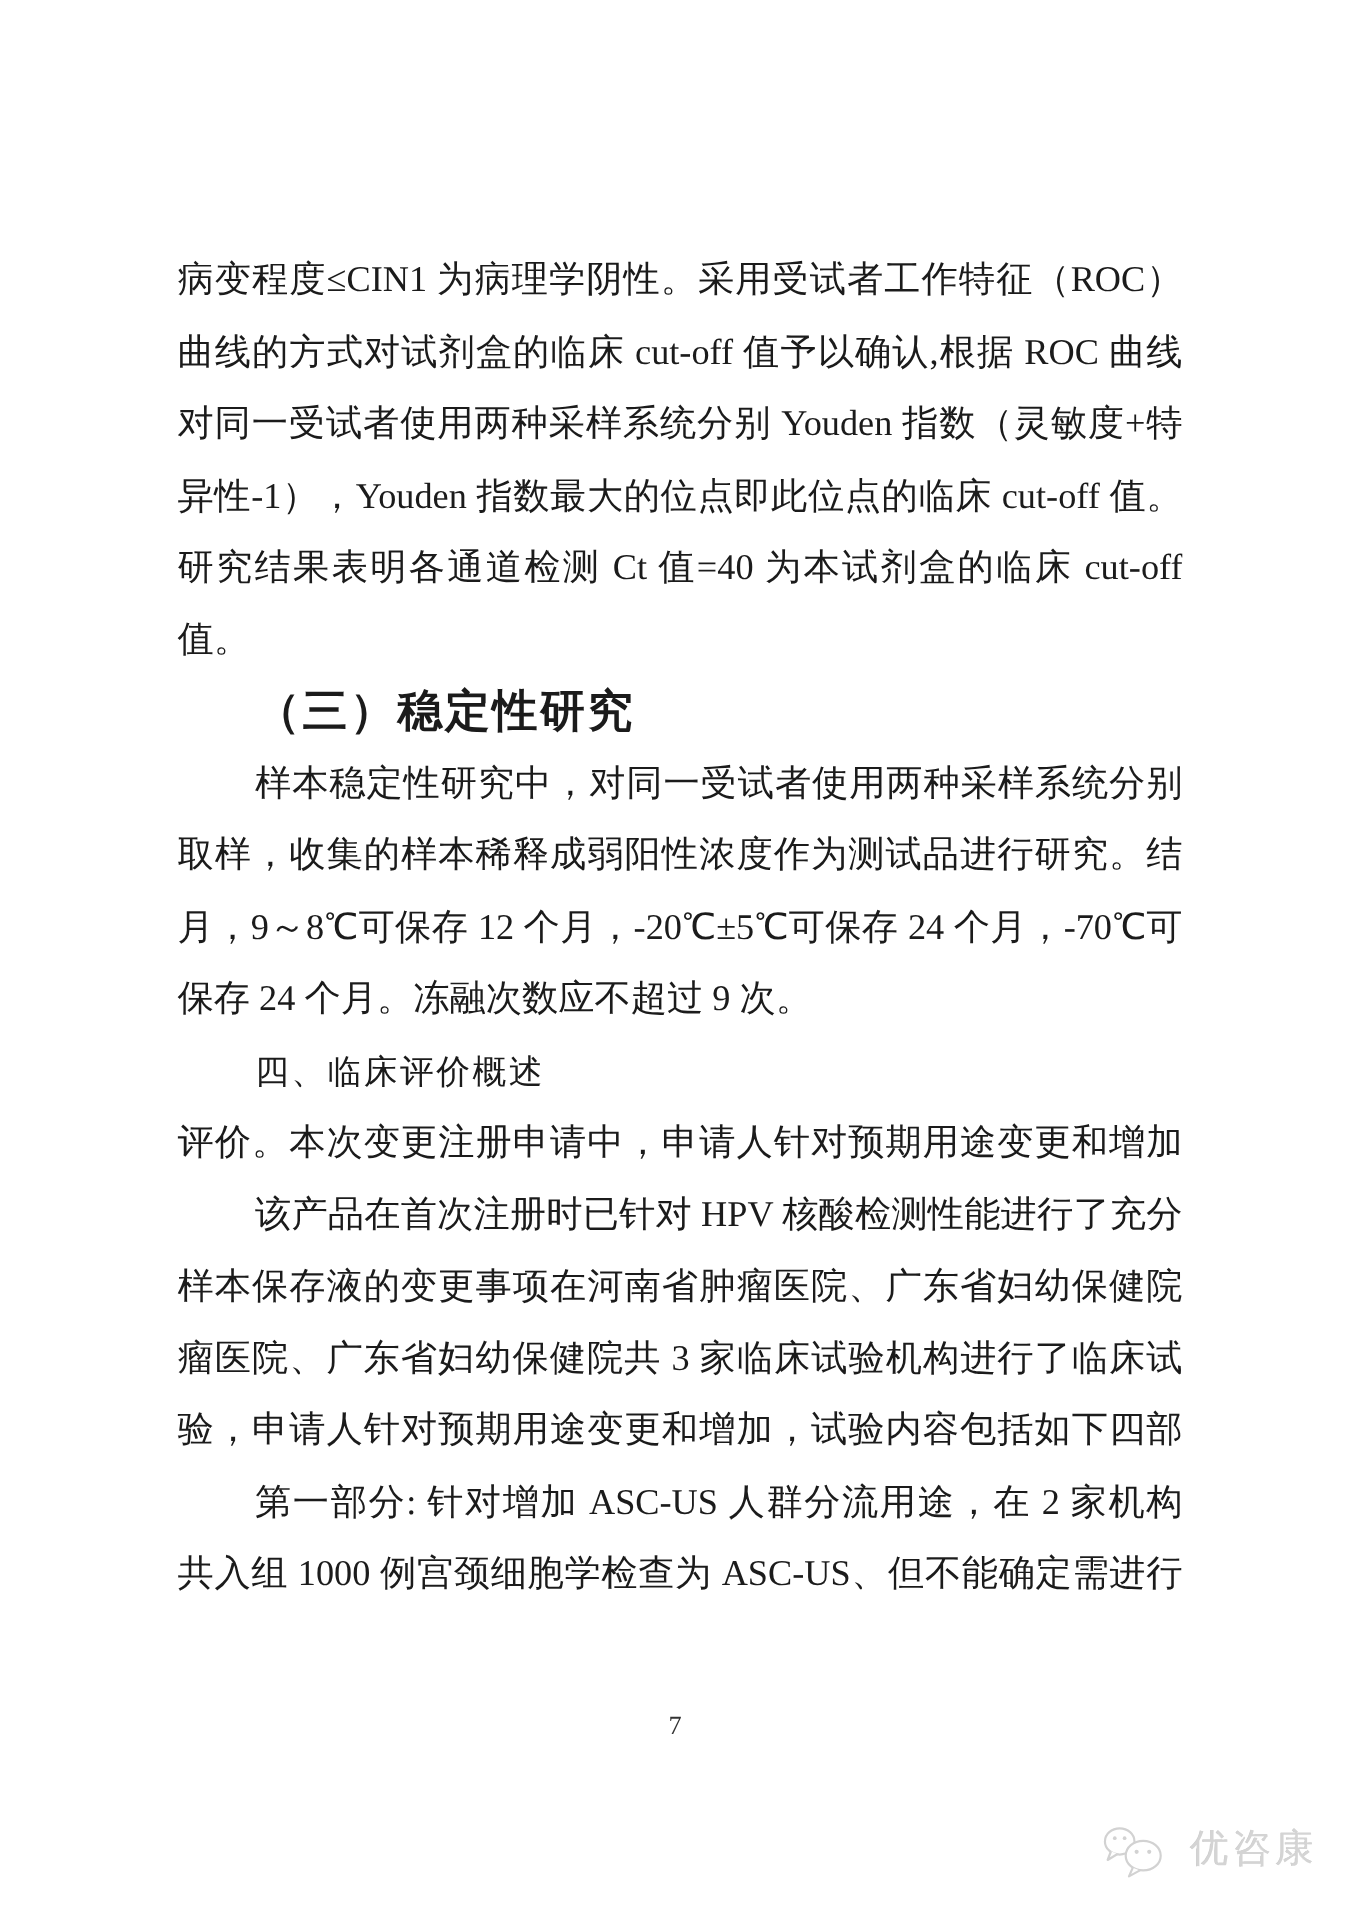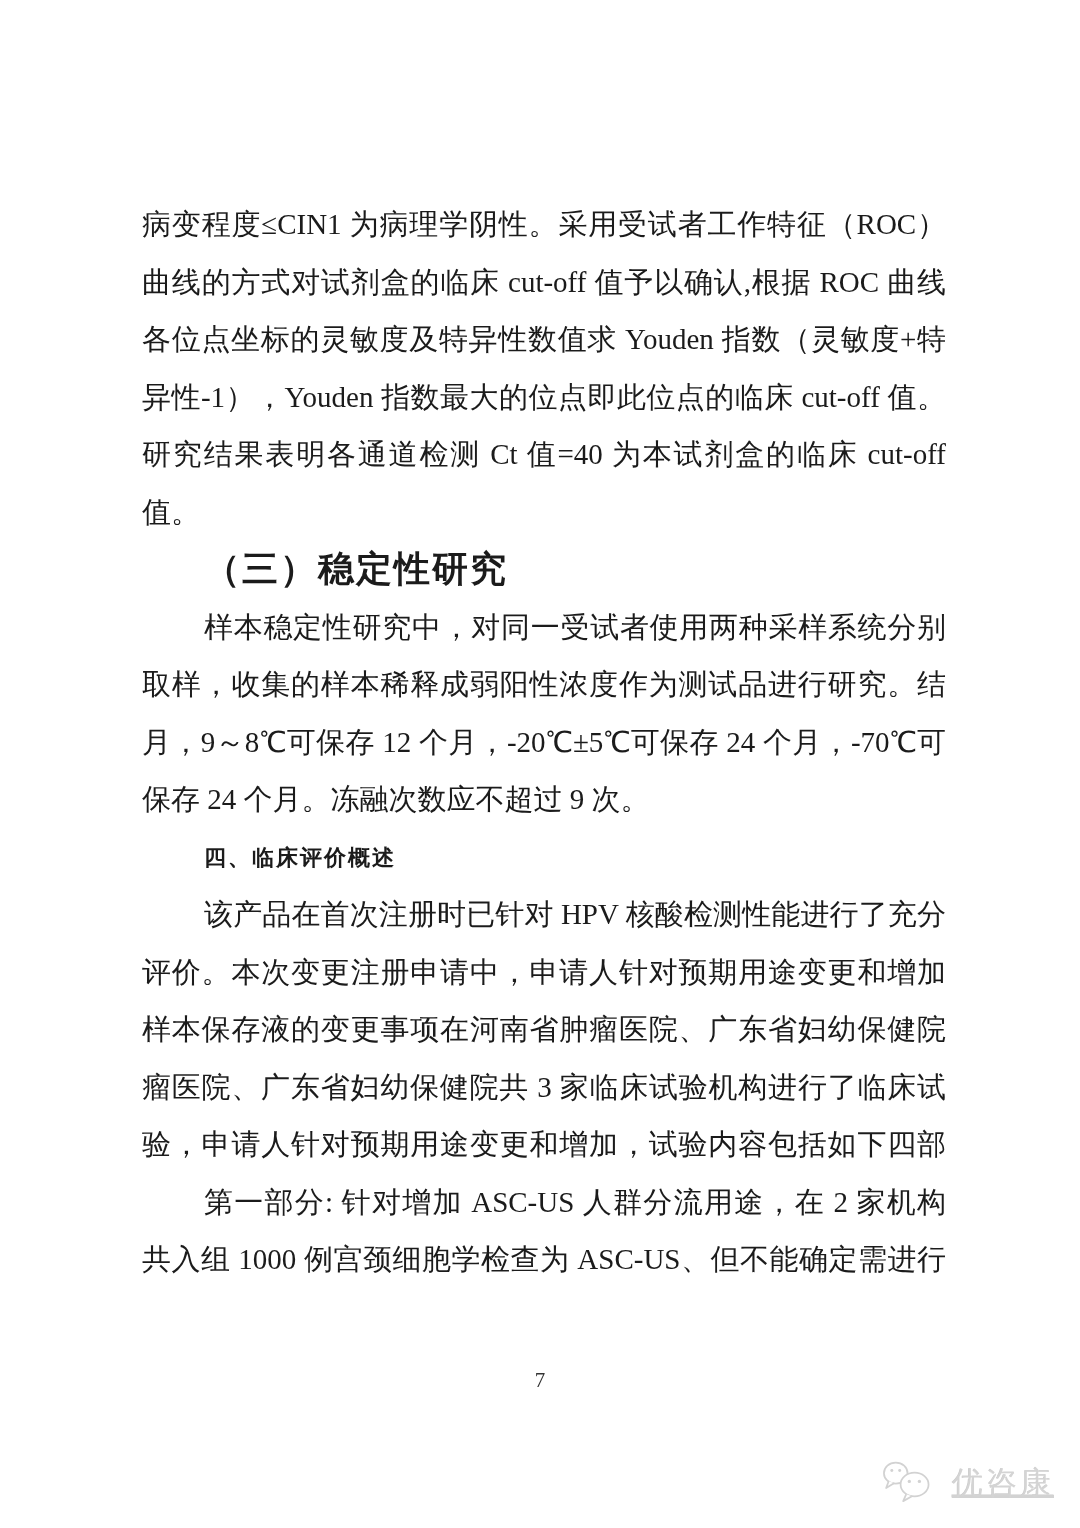--- a/index.html
+++ b/index.html
@@ -33,73 +33,72 @@
   }
   .line.fill  { text-align-last: justify; }
   .line.short { text-align-last: left; }
   .line.indent { text-indent: 62px; }
   .line.heading-kai {
     font-weight: bold;
     font-size: 36px;
     letter-spacing: 2px;
   }
   .line.heading-hei {
-    font-weight: bold;
+    font-weight: normal;
     font-family: "Liberation Sans", sans-serif;
-    font-size: 22px;
+    font-size: 27px;
     letter-spacing: 2px;
   }
   .page-number {
     position: absolute;
     top: 1368px;
     left: 0;
     width: 1080px;
     text-align: center;
     font-size: 21px;
     color: #333333;
   }
   .watermark {
     position: absolute;
     right: 26px;
     bottom: 24px;
     display: flex;
-    align-items: flex-end;
+    align-items: flex-start;
     gap: 16px;
     color: #d2d2d2;
-    text-decoration: underline;
   }
   .watermark .wm-text {
     font-family: "Liberation Sans", sans-serif;
     font-size: 31px;
     letter-spacing: 3px;
     color: #d4d4d4;
     text-shadow: 1px 1px 0 #ffffff, -0.5px -0.5px 0 #c9c9c9;
   }
   .wm-icon { display: block; }
 </style>
 </head>
 <body>
 
 <div class="page">
 
   <div class="doc-content" id="doc-lines">
       <div class="line fill">病变程度≤CIN1 为病理学阴性。采用受试者工作特征（ROC）</div>
       <div class="line fill">曲线的方式对试剂盒的临床 cut-off 值予以确认,根据 ROC 曲线</div>
-      <div class="line fill">各位点坐标的灵敏度及特异性数值求 Youden 指数（灵敏度+特</div>
+      <div class="line fill">对同一受试者使用两种采样系统分别 Youden 指数（灵敏度+特</div>
       <div class="line fill">异性-1），Youden 指数最大的位点即此位点的临床 cut-off 值。</div>
       <div class="line fill">研究结果表明各通道检测 Ct 值=40 为本试剂盒的临床 cut-off</div>
       <div class="line short">值。</div>
       <div class="line heading-kai short indent">（三）稳定性研究</div>
       <div class="line fill indent">样本稳定性研究中，对同一受试者使用两种采样系统分别</div>
       <div class="line fill">取样，收集的样本稀释成弱阳性浓度作为测试品进行研究。结</div>
       <div class="line fill">月，9～8℃可保存 12 个月，-20℃±5℃可保存 24 个月，-70℃可</div>
       <div class="line short">保存 24 个月。冻融次数应不超过 9 次。</div>
       <div class="line heading-hei short indent">四、临床评价概述</div>
+      <div class="line fill">评价。本次变更注册申请中，申请人针对预期用途变更和增加</div>
       <div class="line fill indent">该产品在首次注册时已针对 HPV 核酸检测性能进行了充分</div>
-      <div class="line fill">评价。本次变更注册申请中，申请人针对预期用途变更和增加</div>
       <div class="line fill">样本保存液的变更事项在河南省肿瘤医院、广东省妇幼保健院共</div>
       <div class="line fill">瘤医院、广东省妇幼保健院共 3 家临床试验机构进行了临床试</div>
       <div class="line fill">验，申请人针对预期用途变更和增加，试验内容包括如下四部分:</div>
       <div class="line fill indent">第一部分: 针对增加 ASC-US 人群分流用途，在 2 家机构</div>
       <div class="line fill">共入组 1000 例宫颈细胞学检查为 ASC-US、但不能确定需进行</div>
     </div>
 
   <div class="page-number">7</div>
 
   <div class="watermark">

